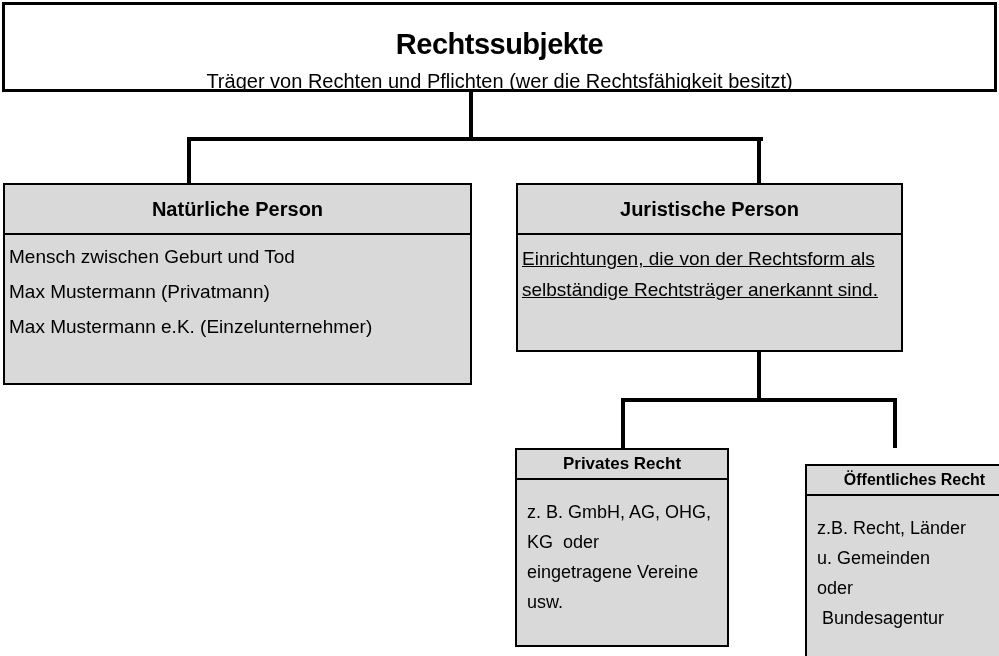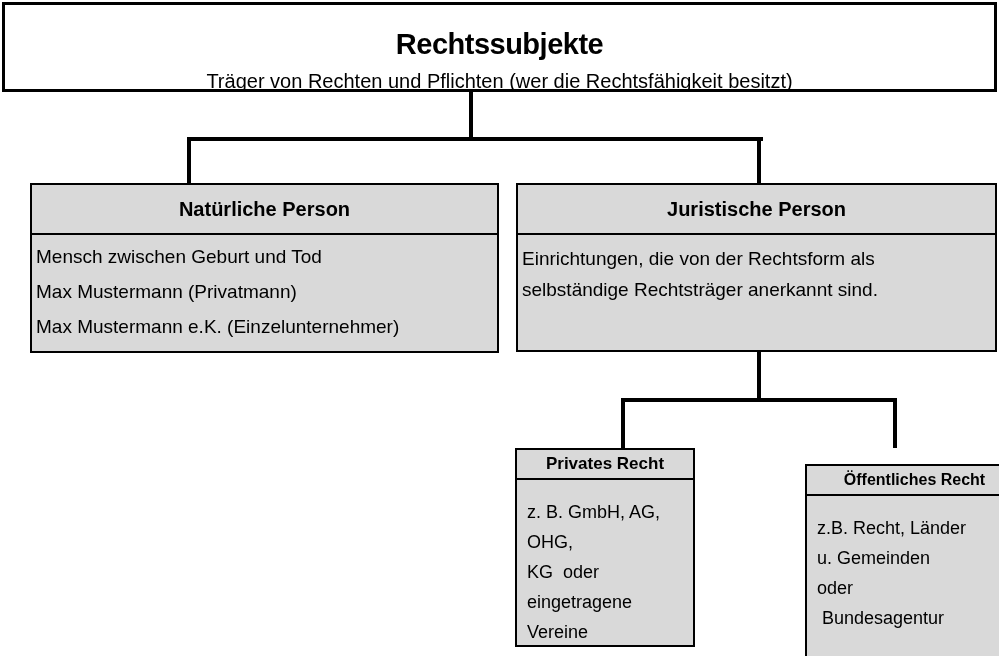--- a/index.html
+++ b/index.html
@@ -49,34 +49,34 @@
   .node-header {
     border-bottom: 2px solid var(--line, #000);
     font-weight: bold;
     text-align: center;
   }
   .mid .node-header { height: 48px; line-height: 48px; font-size: 20px; }
   .mid .node-body   { padding: 8px 4px; font-size: 19px; }
   .mid .node-body .line { white-space: pre-wrap; }
 
   #nat-box .line { line-height: 28px; margin-bottom: 7px; }
-  #jur-box .line { line-height: 31px; }
+  #jur-box .line { line-height: 31px; text-decoration: underline; }
 
   
   .leaf .node-header { height: 28px; line-height: 28px; }
   .leaf .node-body   { padding: 17px 10px; font-size: 18px; }
   .leaf .node-body .line { line-height: 30px; white-space: pre-wrap; }
 
-  #priv-box { left: 515px; top: 448px; width: 180px; height: 199px; }
+  #priv-box { left: 515px; top: 448px; width: 214px; height: 199px; }
   #priv-box .node-header { font-size: 17px; }
   #oeff-box { left: 805px; top: 464px; width: 219px; height: 205px; }
   #oeff-box .node-header { font-size: 16px; }
 
-  #nat-box { left: 3px;  top: 183px; width: 469px; height: 170px; margin-left: 27px; }
-  #jur-box { left: 516px; top: 183px; width: 481px; height: 169px; }
+  #nat-box { left: 3px;  top: 183px; width: 469px; height: 202px; }
+  #jur-box { left: 516px; top: 183px; width: 387px; height: 169px; }
 </style>
 </head>
 <body>
 
 <div id="canvas">
 
   <div class="abs root-box">
     <div class="root-title">Rechtssubjekte</div>
     <div class="root-subtitle">Träger von Rechten und Pflichten (wer die Rechtsfähigkeit besitzt)</div>
   </div>

